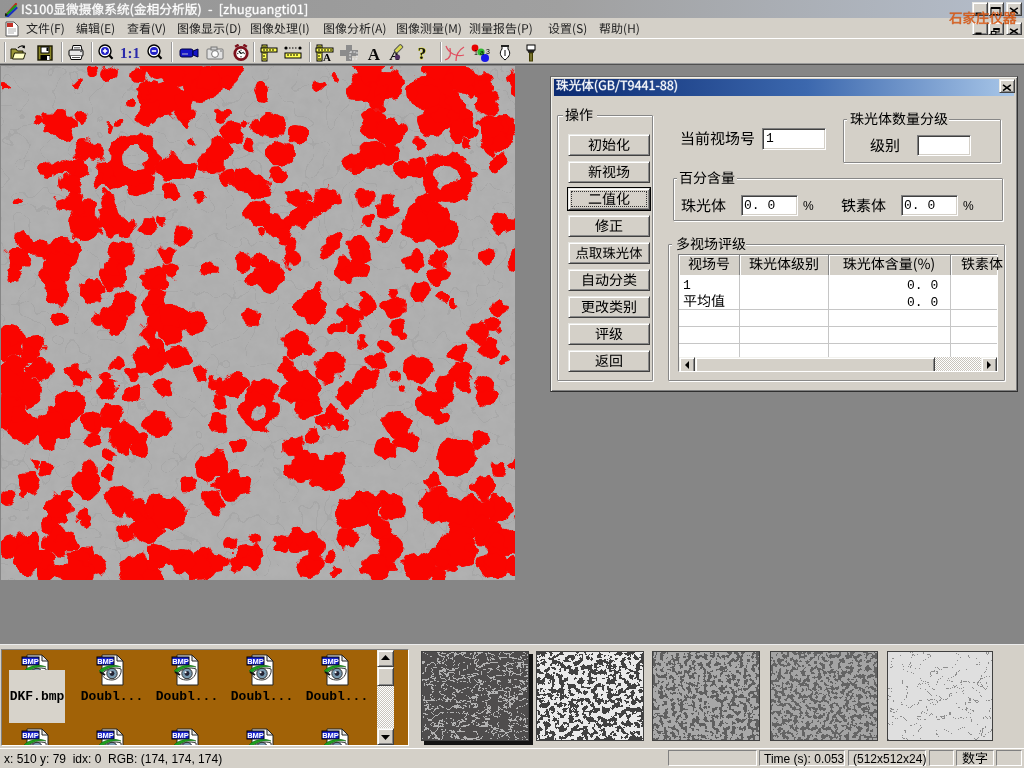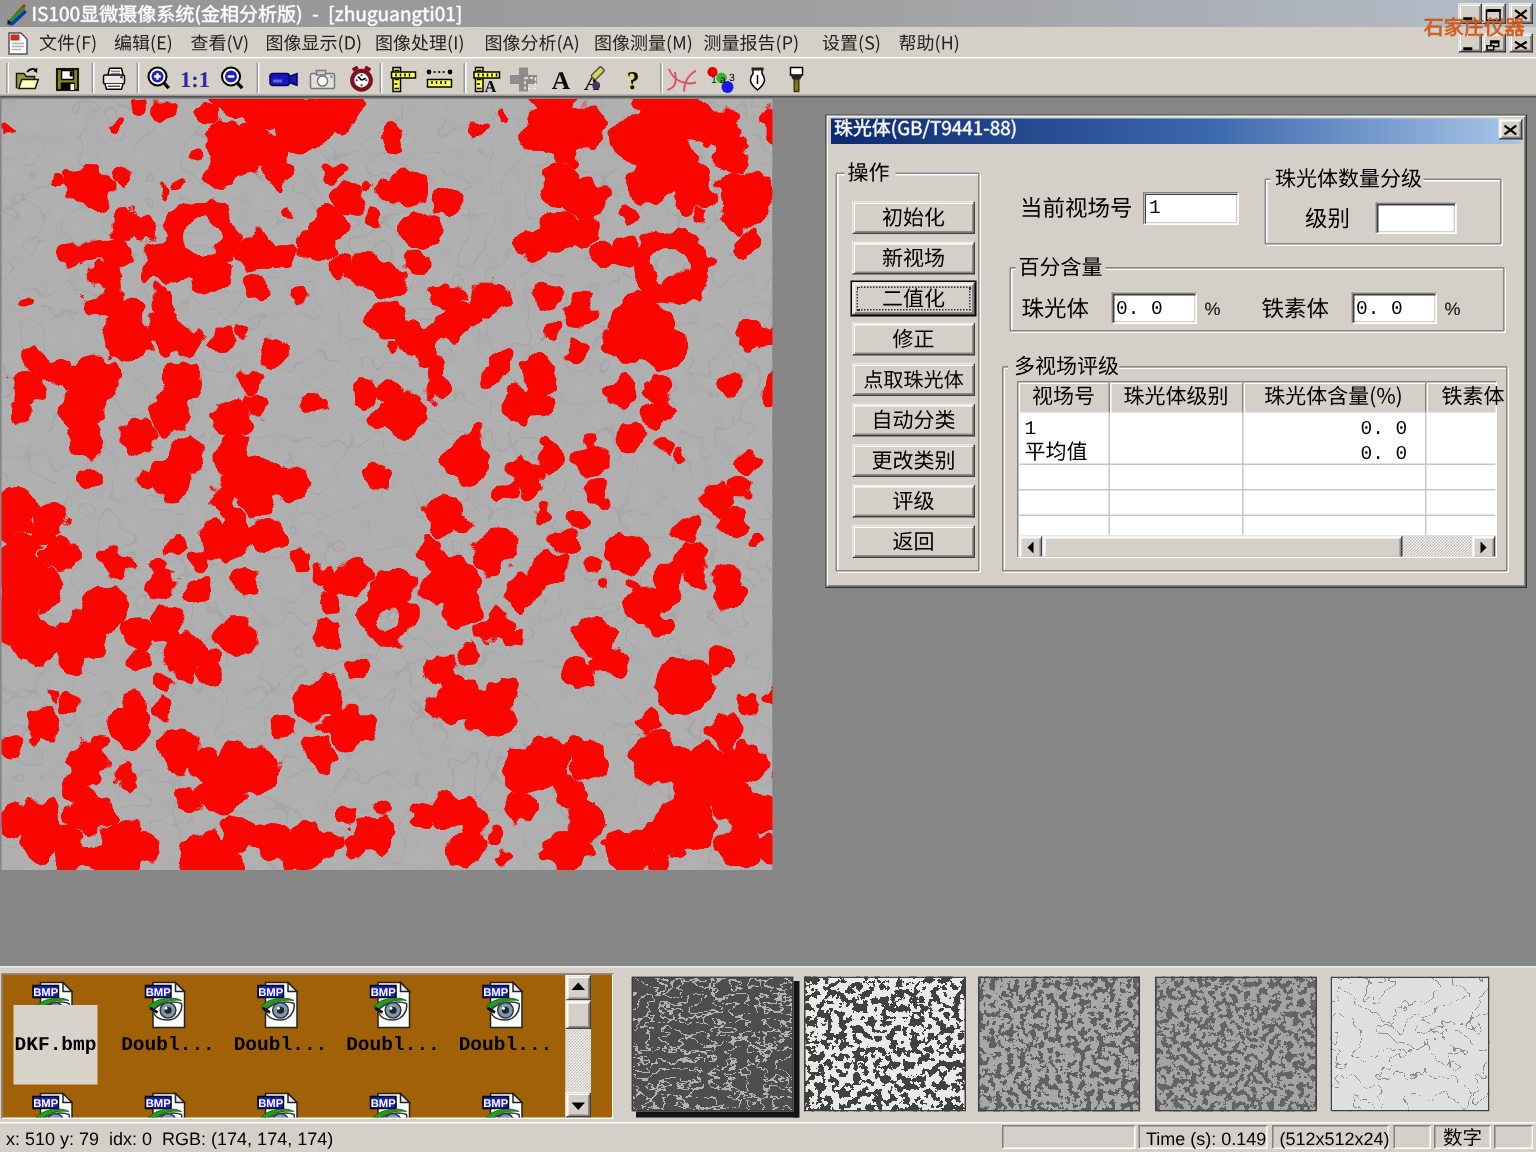--- a/index.html
+++ b/index.html
@@ -949,21 +949,21 @@
 <rect width="106" height="90" fill="#dfdfdf"></rect>
 <rect width="106" height="90" filter="url(#th4)" opacity="0.85"></rect>
 
 <rect x="0.5" y="0.5" width="105" height="89" fill="none" stroke="#404040"></rect>
 </svg>
 <div class="abs" style="left:424px;top:741px;width:108px;height:4px;background:#141414"></div>
 <div class="abs" style="left:529px;top:654px;width:4px;height:91px;background:#141414"></div>
 <div class="abs" id="status"></div>
 <div class="abs" style="left:4px;top:752px;font-size:12px">x: 510 y: 79&nbsp; idx: 0&nbsp; RGB: (174, 174, 174)</div>
 <div class="abs sunkbox" style="left:668px;top:750px;width:89px;height:16px;font-size:12px;padding:1px 4px;white-space:nowrap"></div>
-<div class="abs sunkbox" style="left:759px;top:750px;width:86px;height:16px;font-size:12px;padding:1px 4px;white-space:nowrap">Time (s): 0.149</div>
+<div class="abs sunkbox" style="left:759px;top:750px;width:86px;height:16px;font-size:12px;padding:1px 4px;white-space:nowrap">Time (s): 0.053</div>
 <div class="abs sunkbox" style="left:848px;top:750px;width:78px;height:16px;font-size:12px;padding:1px 4px;white-space:nowrap">(512x512x24)</div>
 <div class="abs sunkbox" style="left:929px;top:750px;width:25px;height:16px;font-size:12px;padding:1px 4px;white-space:nowrap"></div>
 <div class="abs sunkbox" style="left:956px;top:750px;width:38px;height:16px;font-size:12px;padding:1px 4px;white-space:nowrap"></div>
 <div class="abs sunkbox" style="left:996px;top:750px;width:26px;height:16px;font-size:12px;padding:1px 4px;white-space:nowrap"></div>
 <svg class="abs" style="left:0;top:0;z-index:60;pointer-events:none" width="1024" height="768">
     <defs>
       <path id="g0" d="M0.101 0H0.193V-0.733H0.101Z"></path>
       <path id="g1" d="M0.304 0.013C0.457 0.013 0.553 -0.079 0.553 -0.195C0.553 -0.304 0.487 -0.354 0.402 -0.391L0.298 -0.436C0.241 -0.46 0.176 -0.487 0.176 -0.559C0.176 -0.624 0.23 -0.665 0.313 -0.665C0.381 -0.665 0.435 -0.639 0.48 -0.597L0.528 -0.656C0.477 -0.709 0.4 -0.746 0.313 -0.746C0.18 -0.746 0.082 -0.665 0.082 -0.552C0.082 -0.445 0.163 -0.393 0.231 -0.364L0.336 -0.318C0.406 -0.287 0.459 -0.263 0.459 -0.187C0.459 -0.116 0.402 -0.068 0.305 -0.068C0.229 -0.068 0.155 -0.104 0.103 -0.159L0.048 -0.095C0.111 -0.029 0.2 0.013 0.304 0.013Z"></path>
       <path id="g2" d="M0.088 0H0.49V-0.076H0.343V-0.733H0.273C0.233 -0.71 0.186 -0.693 0.121 -0.681V-0.623H0.252V-0.076H0.088Z"></path>
       <path id="g3" d="M0.278 0.013C0.417 0.013 0.506 -0.113 0.506 -0.369C0.506 -0.623 0.417 -0.746 0.278 -0.746C0.138 -0.746 0.05 -0.623 0.05 -0.369C0.05 -0.113 0.138 0.013 0.278 0.013ZM0.278 -0.061C0.195 -0.061 0.138 -0.154 0.138 -0.369C0.138 -0.583 0.195 -0.674 0.278 -0.674C0.361 -0.674 0.418 -0.583 0.418 -0.369C0.418 -0.154 0.361 -0.061 0.278 -0.061Z"></path>

